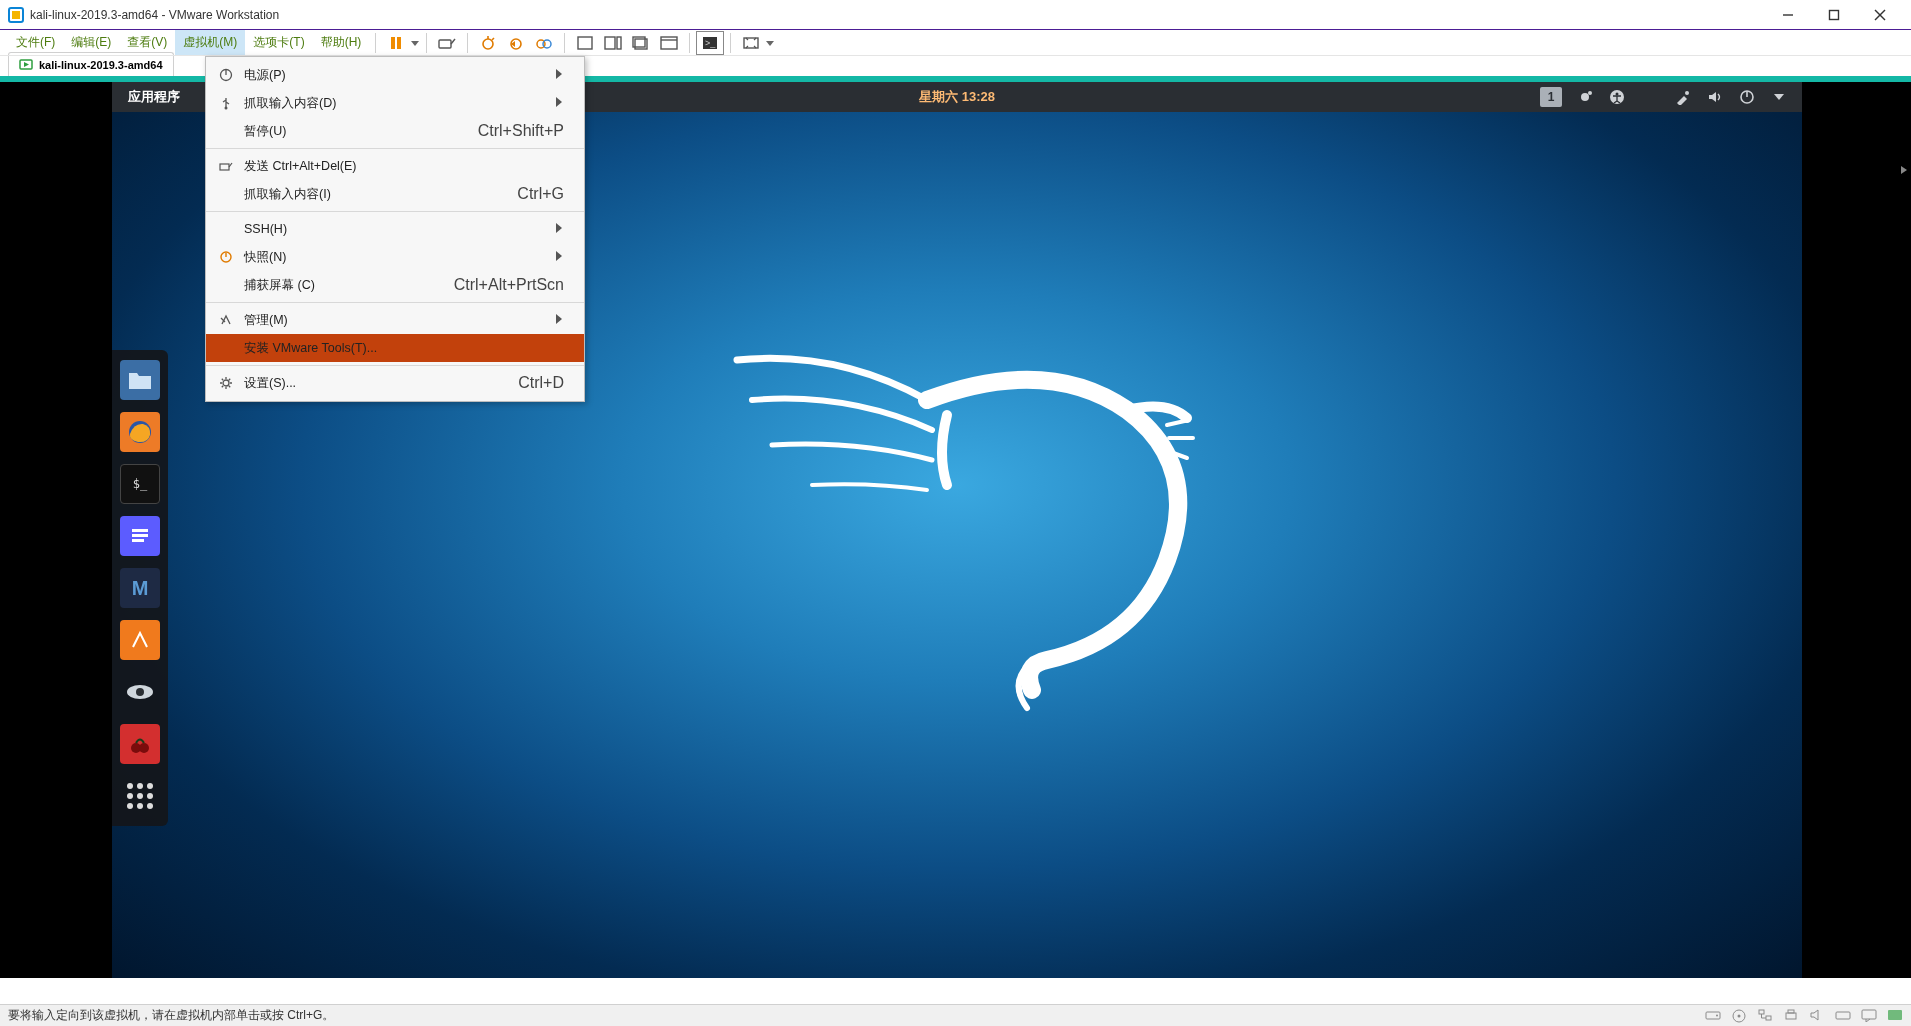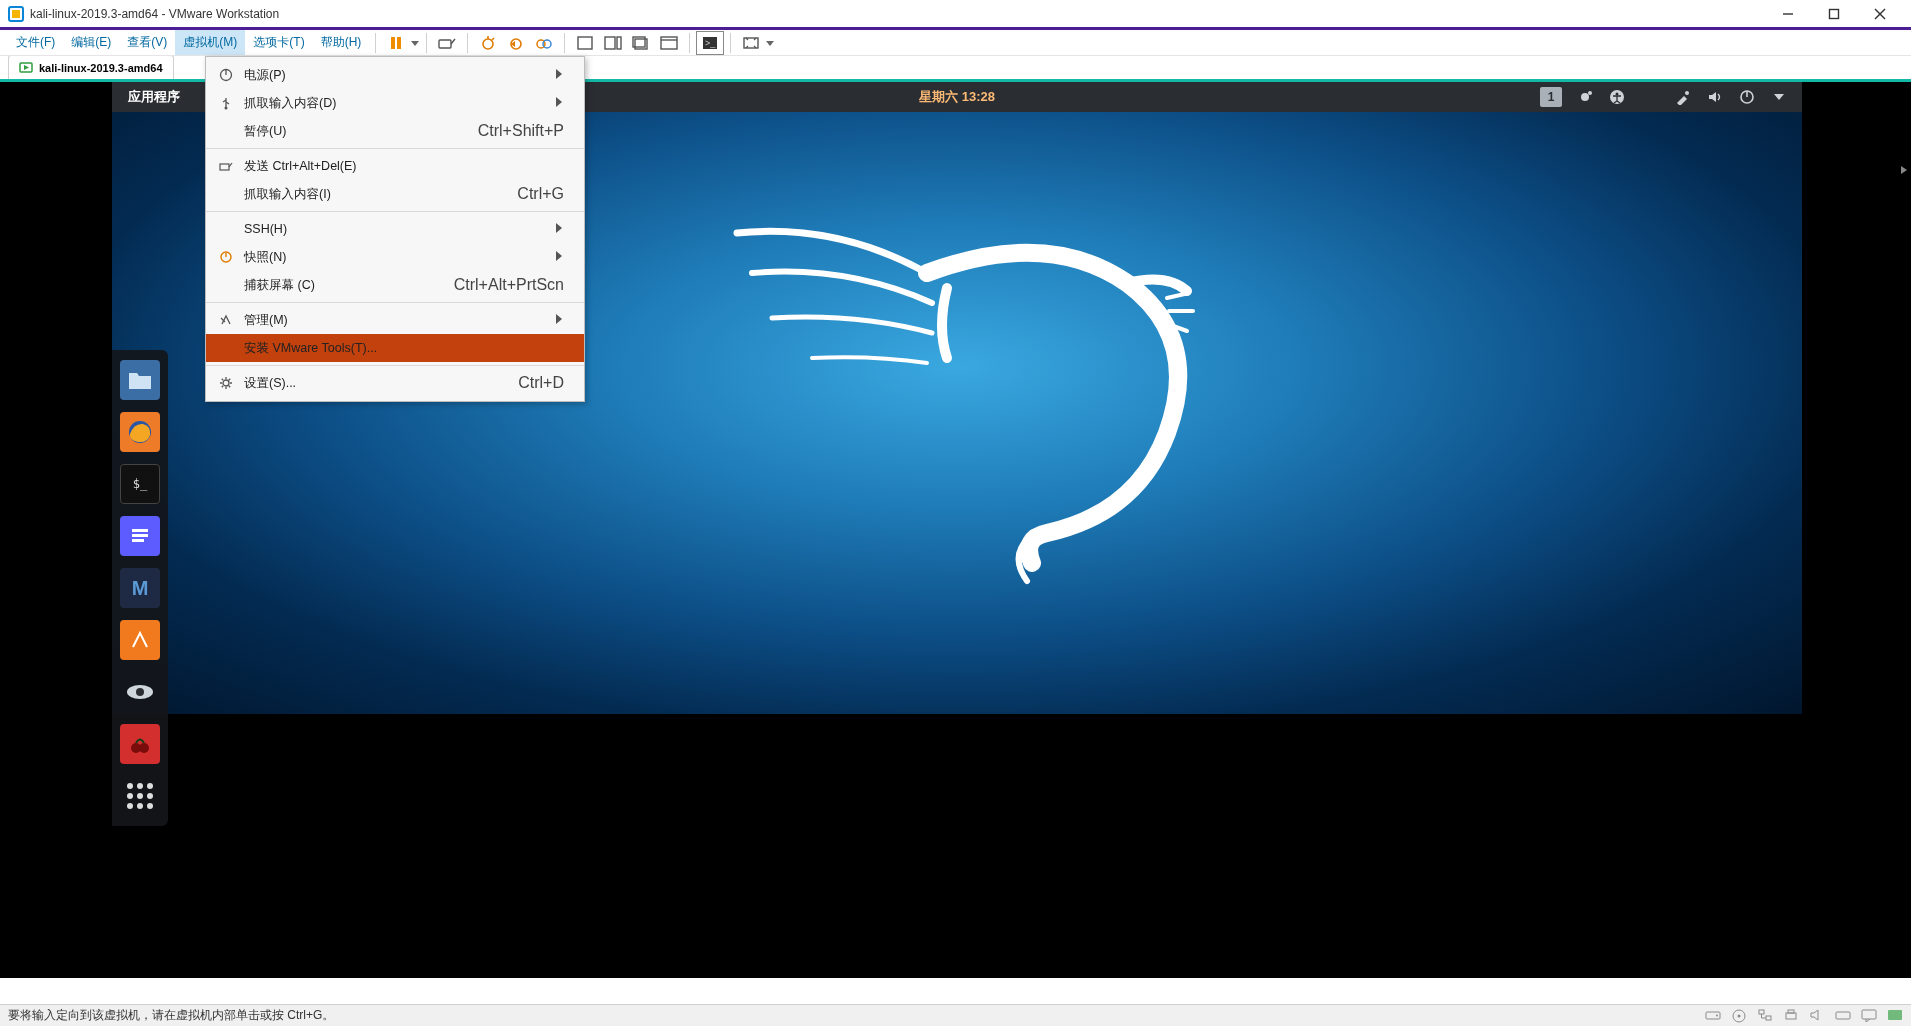--- a/index.html
+++ b/index.html
@@ -1,36 +1,36 @@
 <!DOCTYPE html>
 <html><head>
 <meta charset="utf-8">
 <style>
 * { margin:0; padding:0; box-sizing:border-box; font-family:"Segoe UI","Microsoft YaHei",sans-serif; }
 body { width:1911px; height:1026px; background:#fff; overflow:hidden; position:relative; }
 
-.titlebar { height:30px; display:flex; align-items:center; padding:0 8px; border-bottom:3px solid #4c1d95; }
+.titlebar { height:30px; display:flex; align-items:center; padding:0 8px; border-bottom:1px solid #4c1d95; }
 .titlebar .vm-icon { width:16px; height:16px; margin-right:6px; }
 .titlebar .title { font-size:12px; color:#333; flex:1; }
 .win-btn { width:46px; height:30px; display:flex; align-items:center; justify-content:center; }
 .win-btn svg { stroke:#333; }
 
 .menubar { height:26px; display:flex; align-items:center; padding:0 8px; border-bottom:1px solid #e5e5e5; position:relative; }
-.menu-item { font-size:12px; color:#0369a1; padding:4px 8px; cursor:default; }
+.menu-item { font-size:12px; color:#4d7c0f; padding:4px 8px; cursor:default; }
 .menu-item.active { background:#cde6f7; }
 .toolbar-sep { width:1px; height:20px; background:#d0d0d0; margin:0 6px; }
 .tool-btn { width:28px; height:24px; display:flex; align-items:center; justify-content:center; }
 .tool-btn svg { display:block; }
 .drop-arrow { width:10px; }
 
-.tabbar { height:26px; display:flex; align-items:flex-end; border-bottom:3px solid #14b8a6; padding-left:8px; }
+.tabbar { height:26px; display:flex; align-items:flex-end; border-bottom:6px solid #14b8a6; padding-left:8px; }
 .vm-tab { height:24px; border:1px solid #d0d0d0; border-bottom:none; border-top-left-radius:3px; border-top-right-radius:3px; background:#fff; display:flex; align-items:center; padding:0 10px; gap:6px; font-size:11px; font-weight:bold; }
 
 .guest-area { position:relative; height:896px; background:#000; }
-.kali-screen { position:absolute; left:112px; top:0; width:1690px; height:632px; background:radial-gradient(ellipse at 50% 45%, #3aa8e0 0%, #1f7db9 28%, #0c4d85 55%, #032b52 75%, #01162e 100%); }
+.kali-screen { position:absolute; left:112px; top:0; width:1690px; height:896px; background:radial-gradient(ellipse at 50% 45%, #3aa8e0 0%, #1f7db9 28%, #0c4d85 55%, #032b52 75%, #01162e 100%); }
 .kali-topbar { position:absolute; top:0; left:0; right:0; height:30px; background:#2a2e33; display:flex; align-items:center; color:#cfd2d6; font-size:13px; }
 .kali-topbar .apps-label { font-weight:bold; color:#fff; padding:0 16px; }
 .kali-topbar .clock { position:absolute; left:50%; transform:translateX(-50%); font-weight:bold; color:#fdba74;}
 .kali-topbar .right-icons { margin-left:auto; display:flex; align-items:center; gap:14px; padding-right:14px; }
 .ws-badge { background:#aab0b7; color:#2a2e33; width:22px; height:20px; border-radius:2px; display:flex; align-items:center; justify-content:center; font-size:12px; font-weight:bold; }
 .ki-icon { width:18px; height:18px; display:flex; align-items:center; justify-content:center; }
 
 .kali-dock { position:absolute; left:0; top:268px; width:56px; background:rgba(20,22,26,0.92); border-radius:0 6px 6px 0; padding:10px 8px; display:flex; flex-direction:column; gap:12px; }
 .dock-item { width:40px; height:40px; border-radius:4px; display:flex; align-items:center; justify-content:center; }
 .dock-files { background:#3b6ea5; }

